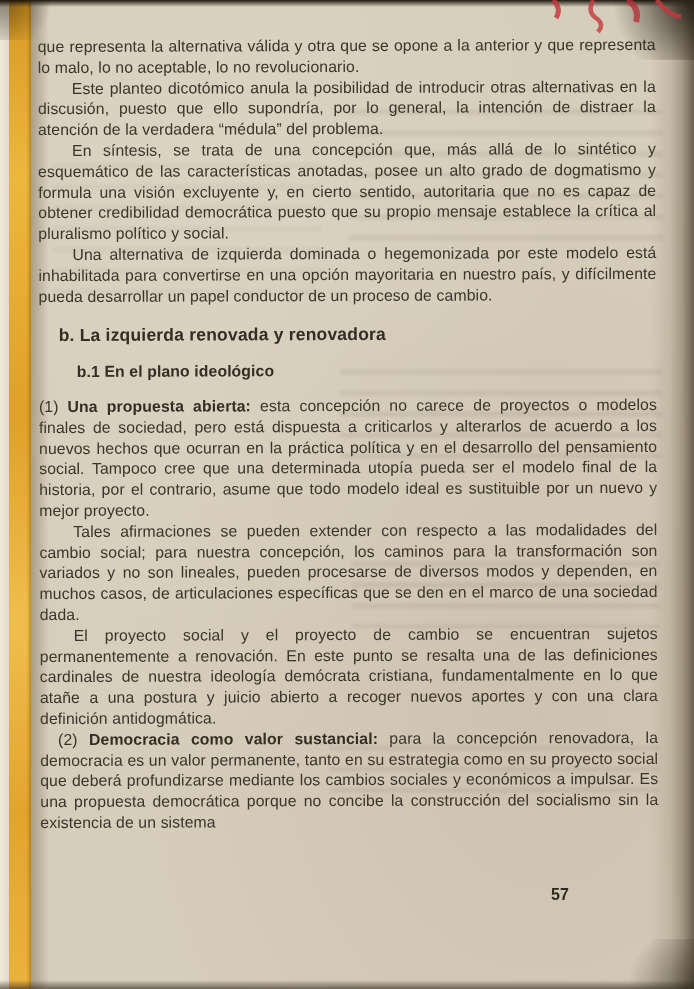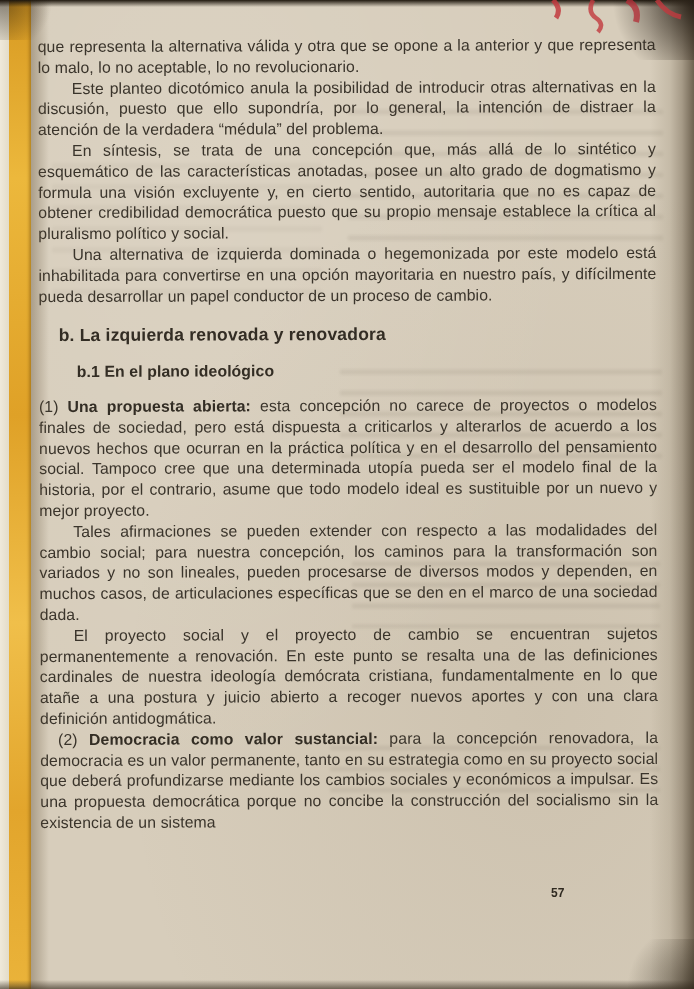--- a/index.html
+++ b/index.html
@@ -111,21 +111,21 @@
     font-size: 17.5px;
     letter-spacing: 0.2px;
   }
   .subheading {
     margin: 0 0 14px 38px;
     font-size: 15.8px;
   }
   .page-number {
     position: absolute;
     left: 551px; top: 886px;
-    font-size: 12px;
+    font-size: 16px;
     font-weight: 700;
     color: #2f2920;
     z-index: 2;
   }
 </style>
 </head>
 <body>
 
 <div class="page">
 

